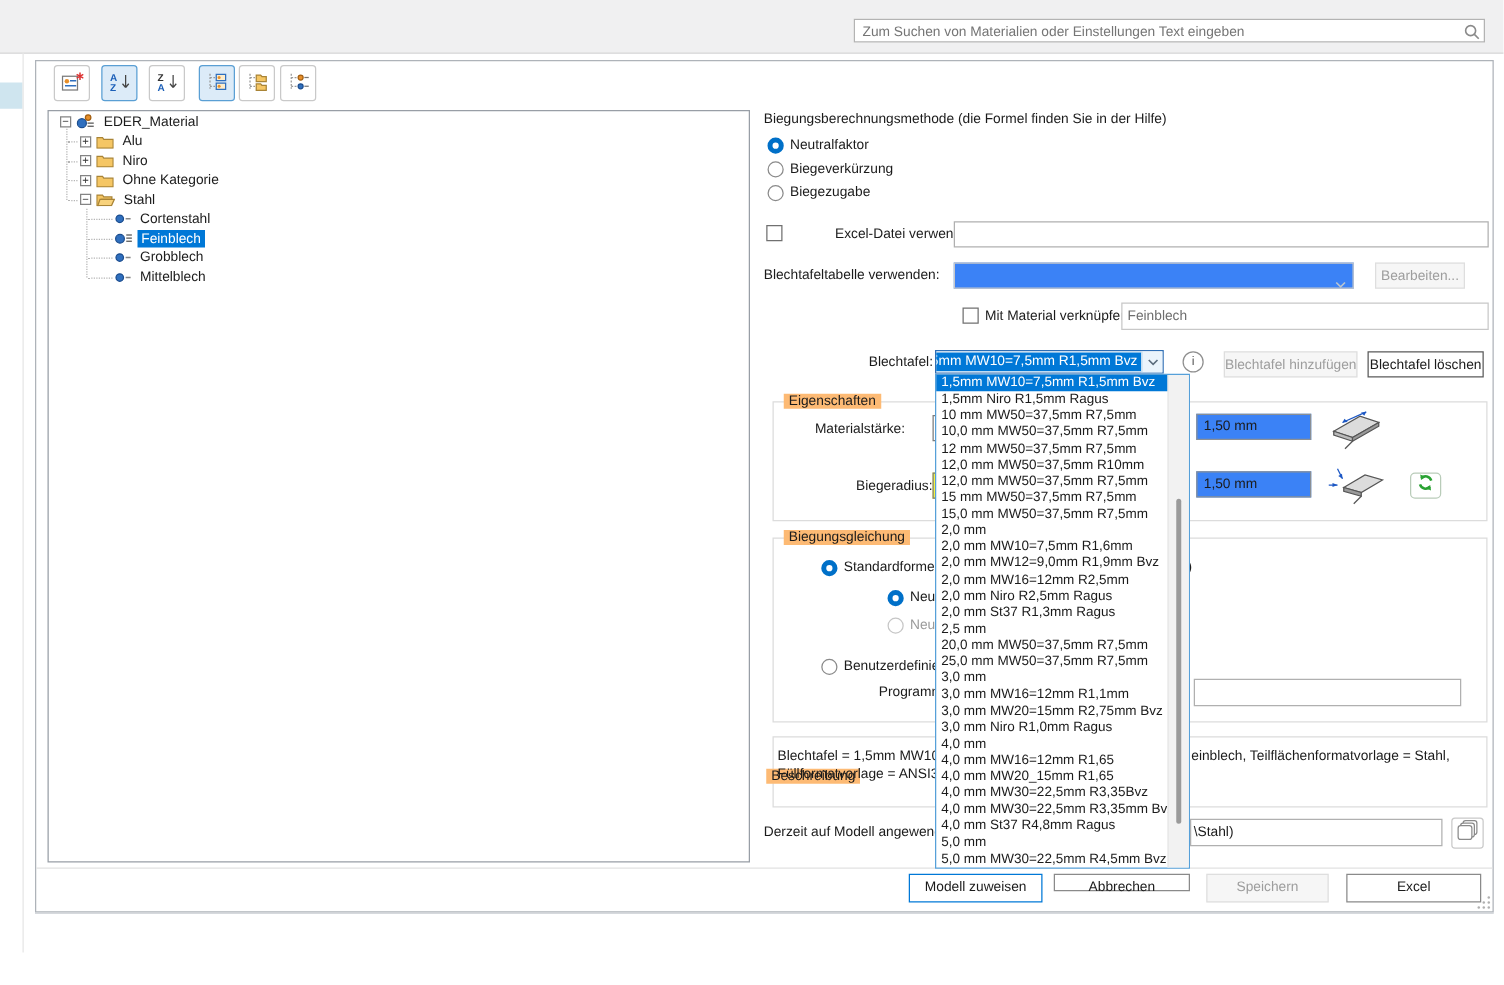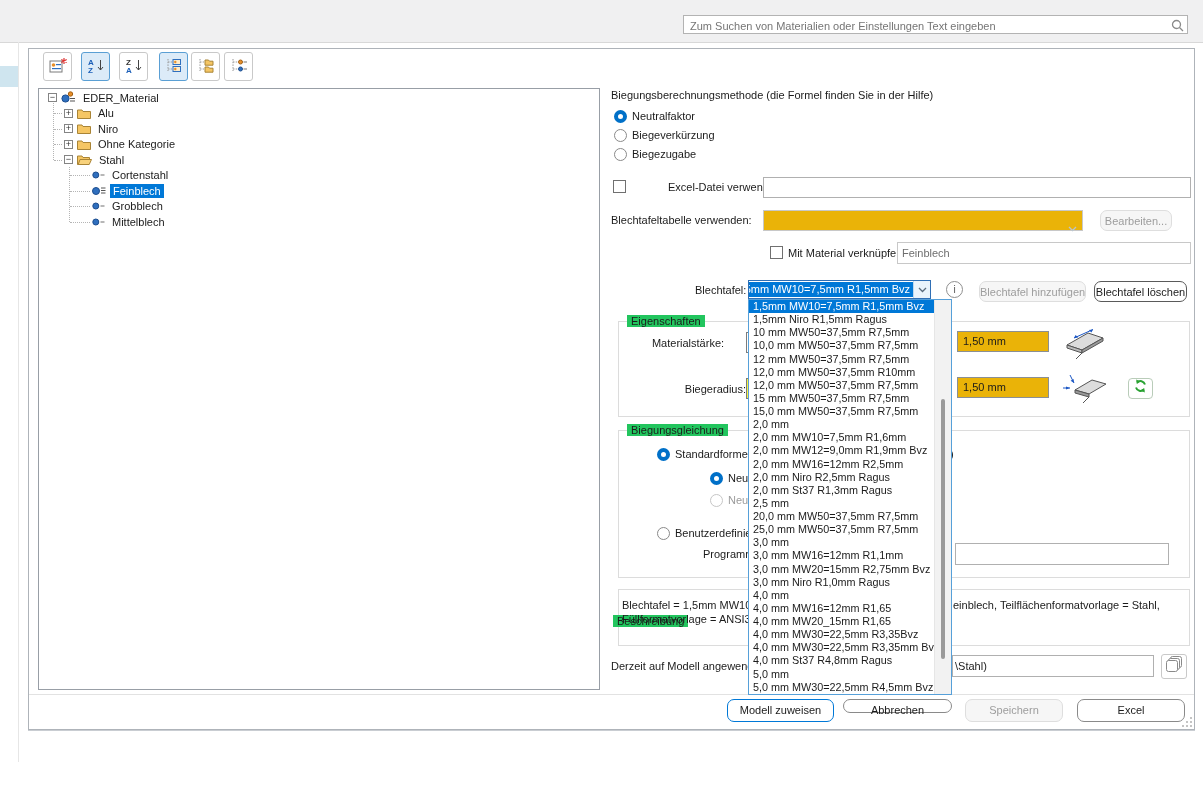--- a/index.html
+++ b/index.html
@@ -31,29 +31,29 @@
   .gv{border-left:1px dotted #b5b5b5;width:0;}
   .gh{border-top:1px dotted #b5b5b5;height:0;}
   
   .lbl{white-space:nowrap;}
   .radio{width:13px;height:13px;border-radius:50%;box-sizing:border-box;background:#fff;border:1px solid #8a8a8a;display:inline-block;}
   .radio.sel{border:4px solid #0070c8;}
   .radio.dis{border-color:#c6c6c6;}
   .cb{width:13px;height:13px;box-sizing:border-box;border:1px solid #707070;background:#fff;display:inline-block;}
   .field{box-sizing:border-box;border:1px solid #b0b0b0;background:#fff;line-height:19px;padding-left:4px;white-space:nowrap;overflow:hidden;}
   .field.dis{border-color:#c8c8c8;color:#6e6e6e;}
-  .combo{box-sizing:border-box;border:1px solid #8a8f94;background:#eab308;line-height:19px;padding-left:5px;white-space:nowrap;}
+  .combo{box-sizing:border-box;border:1px solid #8a8f94;background:#3b82f6;line-height:19px;padding-left:5px;white-space:nowrap;}
   .combo .chev{position:absolute;right:5px;top:8px;}
   .combo.dis{border-color:#c8c8c8;}
-  .btn{box-sizing:border-box;border:1px solid #8a8a8a;background:#fff;border-radius:7px;text-align:center;line-height:20px;white-space:nowrap;cursor:default;}
+  .btn{box-sizing:border-box;border:1px solid #8a8a8a;background:#fff;border-radius:0;text-align:center;line-height:20px;white-space:nowrap;cursor:default;}
   .btn.disabled{color:#9d9d9d;border-color:#dedede;background:#f6f6f6;}
   .btn.default{border:1px solid #0078d7;}
   .btn.strong{border-color:#5a5a5a;}
   .group{border:1px solid #dcdcdc;box-sizing:border-box;}
-  .gtitle{position:absolute;background:#22c55e;padding:0 4px;white-space:nowrap;}
+  .gtitle{position:absolute;background:#fdba74;padding:0 4px;white-space:nowrap;}
   
   .btcombo{left:748px;top:280px;width:183px;height:19px;box-sizing:border-box;border:1px solid #2f6fb5;background:#fff;overflow:hidden;z-index:20;}
   .btcombo .selval{position:absolute;right:17px;top:1px;height:15px;line-height:15px;background:#0078d7;color:#fff;padding:0 3px;white-space:nowrap;}
   .btcombo .arrow{position:absolute;right:0;top:0;width:16px;height:17px;background:#eaf4fc;border-left:1px solid #bcd9f0;display:flex;align-items:center;justify-content:center;}
   .infoicon{left:946px;top:281px;width:17px;height:17px;box-sizing:border-box;border:1px solid #8f8f8f;border-radius:50%;text-align:center;line-height:15px;color:#555;font-size:10px;background:#fff;}
   .ddpopup{left:748px;top:299px;width:204px;height:396px;box-sizing:border-box;background:#fff;border:1px solid #56a0d9;z-index:50;}
   .dd-item{height:13.133px;line-height:13px;font-size:10.8px;padding-left:4px;white-space:nowrap;overflow:hidden;width:186px;box-sizing:border-box;}
   .dd-item.dd-sel{background:#0078d7;color:#fff;}
   .dd-scroll{position:absolute;top:0;right:0;width:16px;height:394px;background:#f2f2f2;border-left:1px solid #e6e6e6;}
   .dd-thumb{position:absolute;left:6px;top:99px;width:4px;height:260px;background:#9a9a9a;border-radius:2px;}

